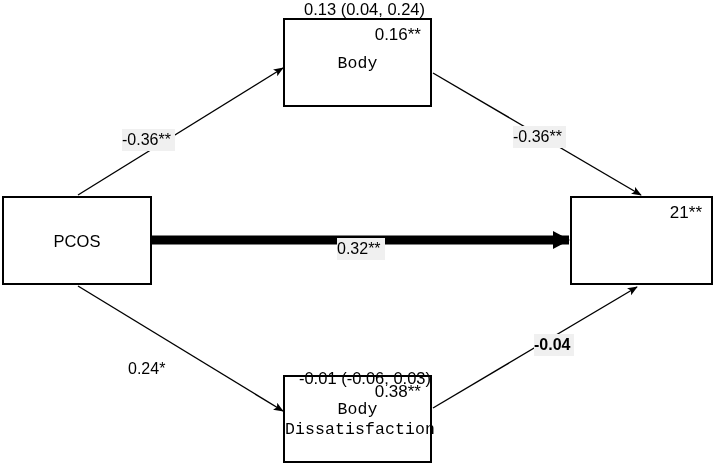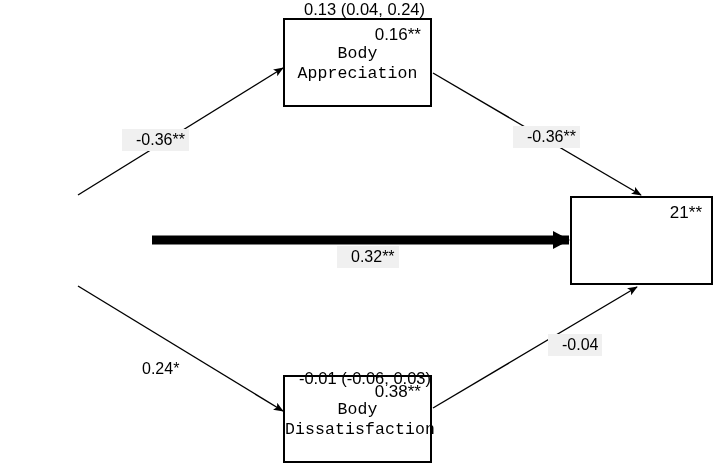--- a/index.html
+++ b/index.html
@@ -63,21 +63,21 @@
     font-size: 16.5px;
     line-height: 19px;
     white-space: nowrap;
     z-index: 4;
   }
   .path-label {
     position: absolute;
     font-size: 16px;
     line-height: 19px;
     background: #f0f0f0;
-    padding: 1px 4px 2px 14px;
+    padding: 1px 4px 2px 0;
     white-space: nowrap;
     z-index: 5;
   }
 </style>
 </head>
 <body>
 
 <div id="diagram-root">
 
   <svg id="path-svg" viewBox="0 0 714 465" xmlns="http://www.w3.org/2000/svg">
@@ -98,44 +98,46 @@
 
     <line x1="433" y1="408" x2="637" y2="287" stroke="#000000" stroke-width="1.4" marker-end="url(#arrow-thin)"></line>
 
     <line x1="152" y1="240" x2="569" y2="240" stroke="#000000" stroke-width="9" marker-end="url(#arrow-thick)"></line>
   </svg>
 
   <div class="indirect-effect" style="left:283px; top:0px; width:163px;">0.13 (0.04, 0.24)</div>
 
   <div class="indirect-effect" style="left:276px; top:369px; width:178px;">-0.01 (-0.06, 0.03)</div>
 
+  <div class="node-box" style="left:2px; top:196px; width:150px; height:89px;">
+    <div class="node-label one-line">PCOS</div>
+  </div>
 
   <div class="node-box" style="left:283px; top:18px; width:149px; height:89px;">
     <div class="node-coef">0.16**</div>
     <div class="node-label two-line">
       <div>Body</div>
-      <div>Appreciation</div>
     </div>
   </div>
 
   <div class="node-box" style="left:283px; top:375px; width:149px; height:88px;">
     <div class="node-coef">0.38**</div>
     <div class="node-label two-line">
       <div>Body</div>
       <div>Dissatisfaction</div>
     </div>
   </div>
 
   <div class="node-box" style="left:570px; top:196px; width:143px; height:89px;">
     <div class="node-coef">21**</div>
   </div>
 
   <div class="path-label" style="left:122px; top:129px;">-0.36**</div>
 
   <div class="path-label" style="left:513px; top:126px;">-0.36**</div>
 
-  <div class="path-label" style="left:337px; top:246px;">0.32**</div>
+  <div class="path-label" style="left:337px; top:238px;">0.32**</div>
 
   <div class="path-label" style="left:128px; top:330px; background:transparent;margin-top:28px;">0.24*</div>
 
-  <div class="path-label" style="left:548px; top:334px;">-0.04</div>
+  <div class="path-label" style="left:534px; top:334px;font-weight:bold;">-0.04</div>
 
 </div>
 
 </body></html>

